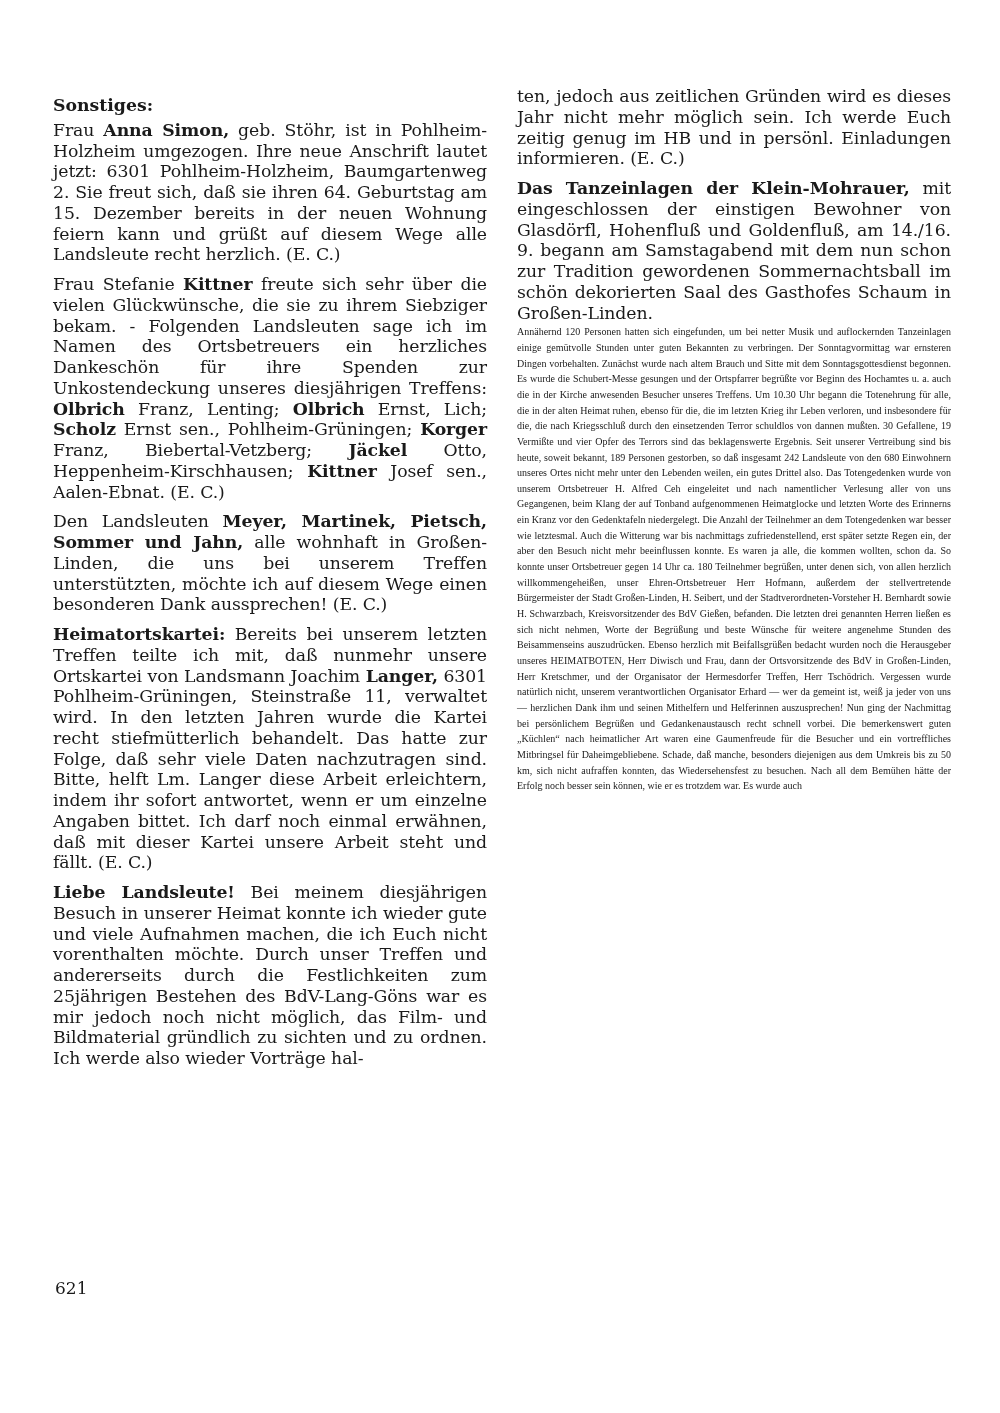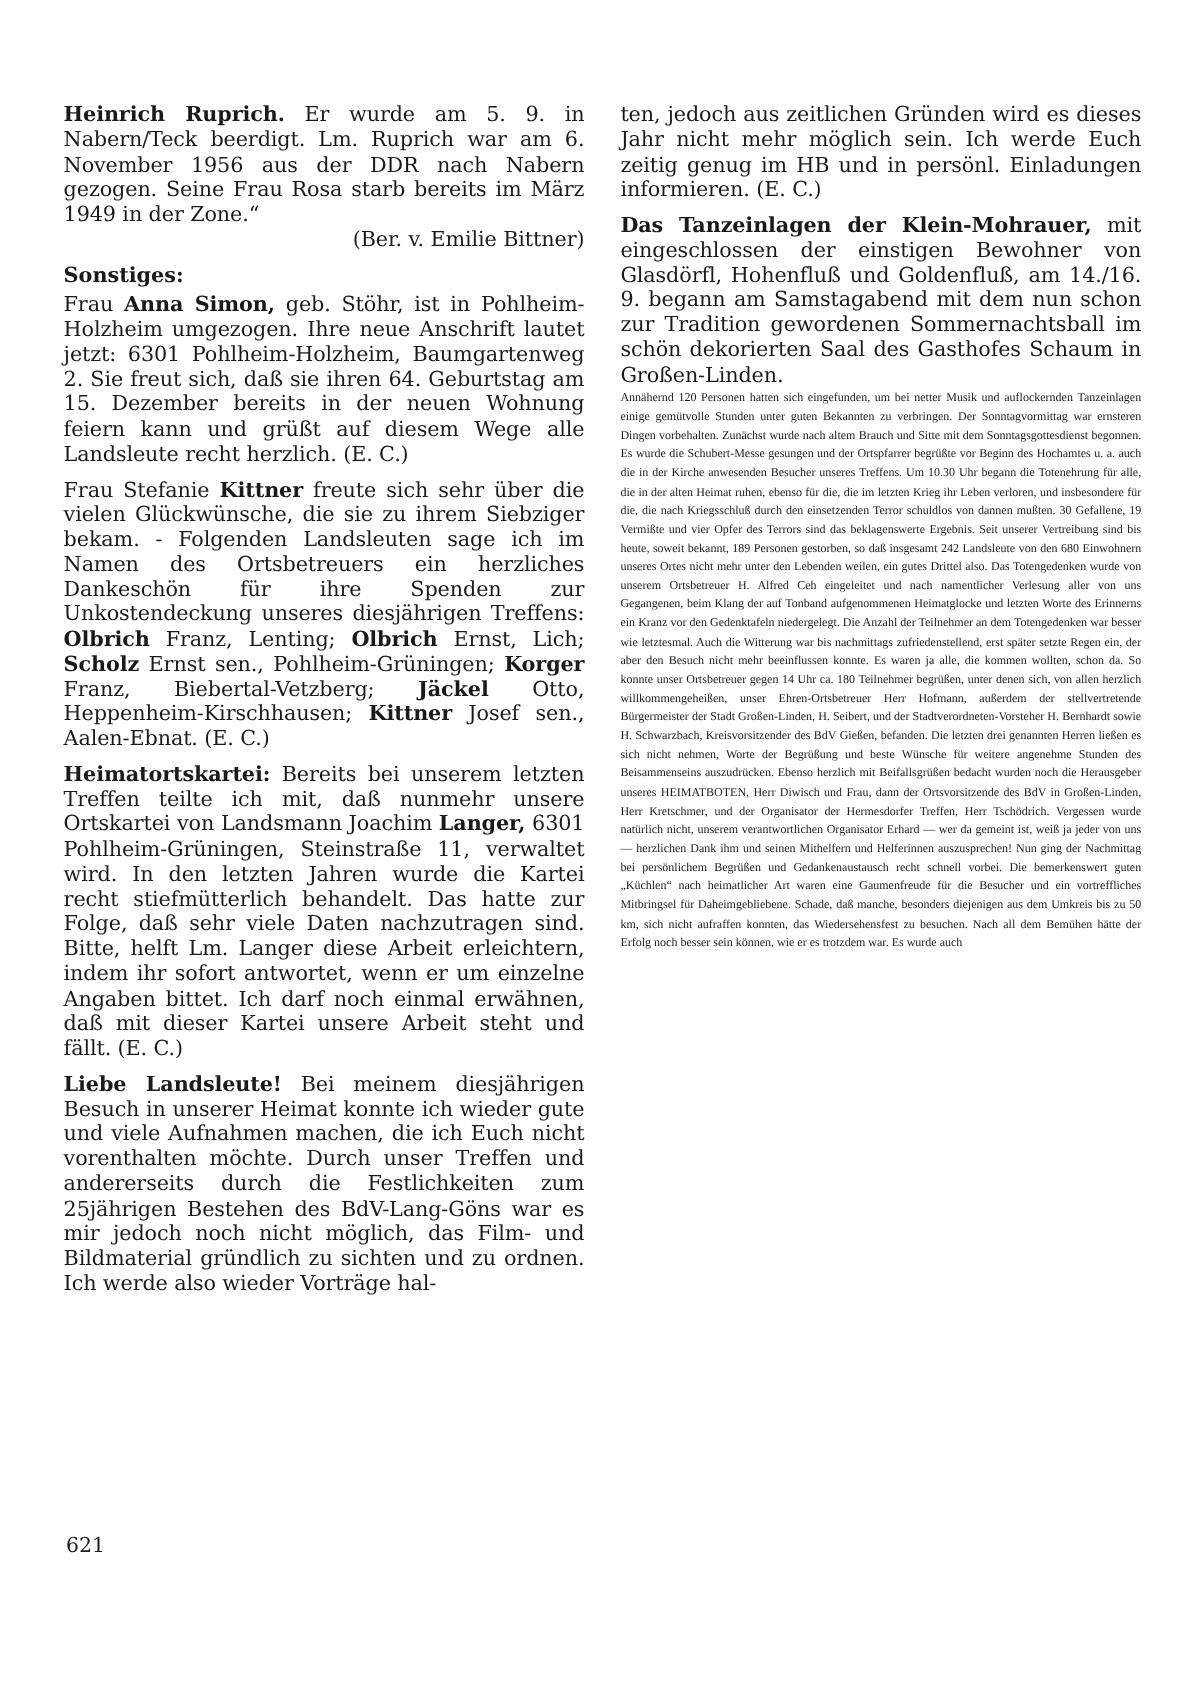--- a/index.html
+++ b/index.html
@@ -17,31 +17,28 @@
   .small { font-family: "Liberation Serif", "DejaVu Serif", serif; font-size: 10px; line-height: 15.65px; text-align: justify; margin: 1px 0 0 0; letter-spacing: 0; }
   .pagenum { position: absolute; left: 55px; top: 1278px; font-family: "DejaVu Serif", serif; font-size: 17px; }
 </style>
 </head>
 <body>
 
 <div class="page">
 
   <div class="col col-left">
 
-    <p class="para">
-      <b>Heinrich Ruprich.</b><span> Er wurde am 5. 9. in Nabern/Teck beerdigt. Lm. Ruprich war am 6. November 1956 aus der DDR nach Nabern gezogen. Seine Frau Rosa starb bereits im März 1949 in der Zone.“</span>
-      <span class="sig">(Ber. v. Emilie Bittner)</span>
-    </p>
 
     <div class="heading">Sonstiges:</div>
 
     <p class="para gap-small"><span>Frau </span><b>Anna Simon,</b><span> geb. Stöhr, ist in Pohlheim-Holzheim umgezogen. Ihre neue Anschrift lautet jetzt: 6301 Pohlheim-Holzheim, Baumgartenweg 2. Sie freut sich, daß sie ihren 64. Geburtstag am 15. Dezember bereits in der neuen Wohnung feiern kann und grüßt auf diesem Wege alle Landsleute recht herzlich. (E. C.)</span></p>
 
     <p class="para"><span>Frau Stefanie </span><b>Kittner</b><span> freute sich sehr über die vielen Glückwünsche, die sie zu ihrem Siebziger bekam. - Folgenden Landsleuten sage ich im Namen des Ortsbetreuers ein herzliches Dankeschön für ihre Spenden zur Unkostendeckung unseres diesjährigen Treffens: </span><b>Olbrich</b><span> Franz, Lenting; </span><b>Olbrich</b><span> Ernst, Lich; </span><b>Scholz</b><span> Ernst sen., Pohlheim-Grüningen; </span><b>Korger</b><span> Franz, Biebertal-Vetzberg; </span><b>Jäckel</b><span> Otto, Heppenheim-Kirschhausen; </span><b>Kittner</b><span> Josef sen., Aalen-Ebnat. (E. C.)</span></p>
 
+    <p class="para"><span>Den Landsleuten </span><b>Meyer, Martinek, Pietsch, Sommer und Jahn,</b><span> alle wohnhaft in Großen-Linden, die uns bei unserem Treffen unterstützten, möchte ich auf diesem Wege einen besonderen Dank aussprechen! (E. C.)</span></p>
 
     <p class="para"><b>Heimatortskartei:</b><span> Bereits bei unserem letzten Treffen teilte ich mit, daß nunmehr unsere Ortskartei von Landsmann Joachim </span><b>Langer,</b><span> 6301 Pohlheim-Grüningen, Steinstraße 11, verwaltet wird. In den letzten Jahren wurde die Kartei recht stiefmütterlich behandelt. Das hatte zur Folge, daß sehr viele Daten nachzutragen sind. Bitte, helft Lm. Langer diese Arbeit erleichtern, indem ihr sofort antwortet, wenn er um einzelne Angaben bittet. Ich darf noch einmal erwähnen, daß mit dieser Kartei unsere Arbeit steht und fällt. (E. C.)</span></p>
 
     <p class="para"><b>Liebe Landsleute!</b><span> Bei meinem diesjährigen Besuch in unserer Heimat konnte ich wieder gute und viele Aufnahmen machen, die ich Euch nicht vorenthalten möchte. Durch unser Treffen und andererseits durch die Festlichkeiten zum 25jährigen Bestehen des BdV-Lang-Göns war es mir jedoch noch nicht möglich, das Film- und Bildmaterial gründlich zu sichten und zu ordnen. Ich werde also wieder Vorträge hal-</span></p>
 
   </div>
 
   <div class="col col-right">
 
     <p class="para">ten, jedoch aus zeitlichen Gründen wird es dieses Jahr nicht mehr möglich sein. Ich werde Euch zeitig genug im HB und in persönl. Einladungen informieren.  (E. C.)</p>

